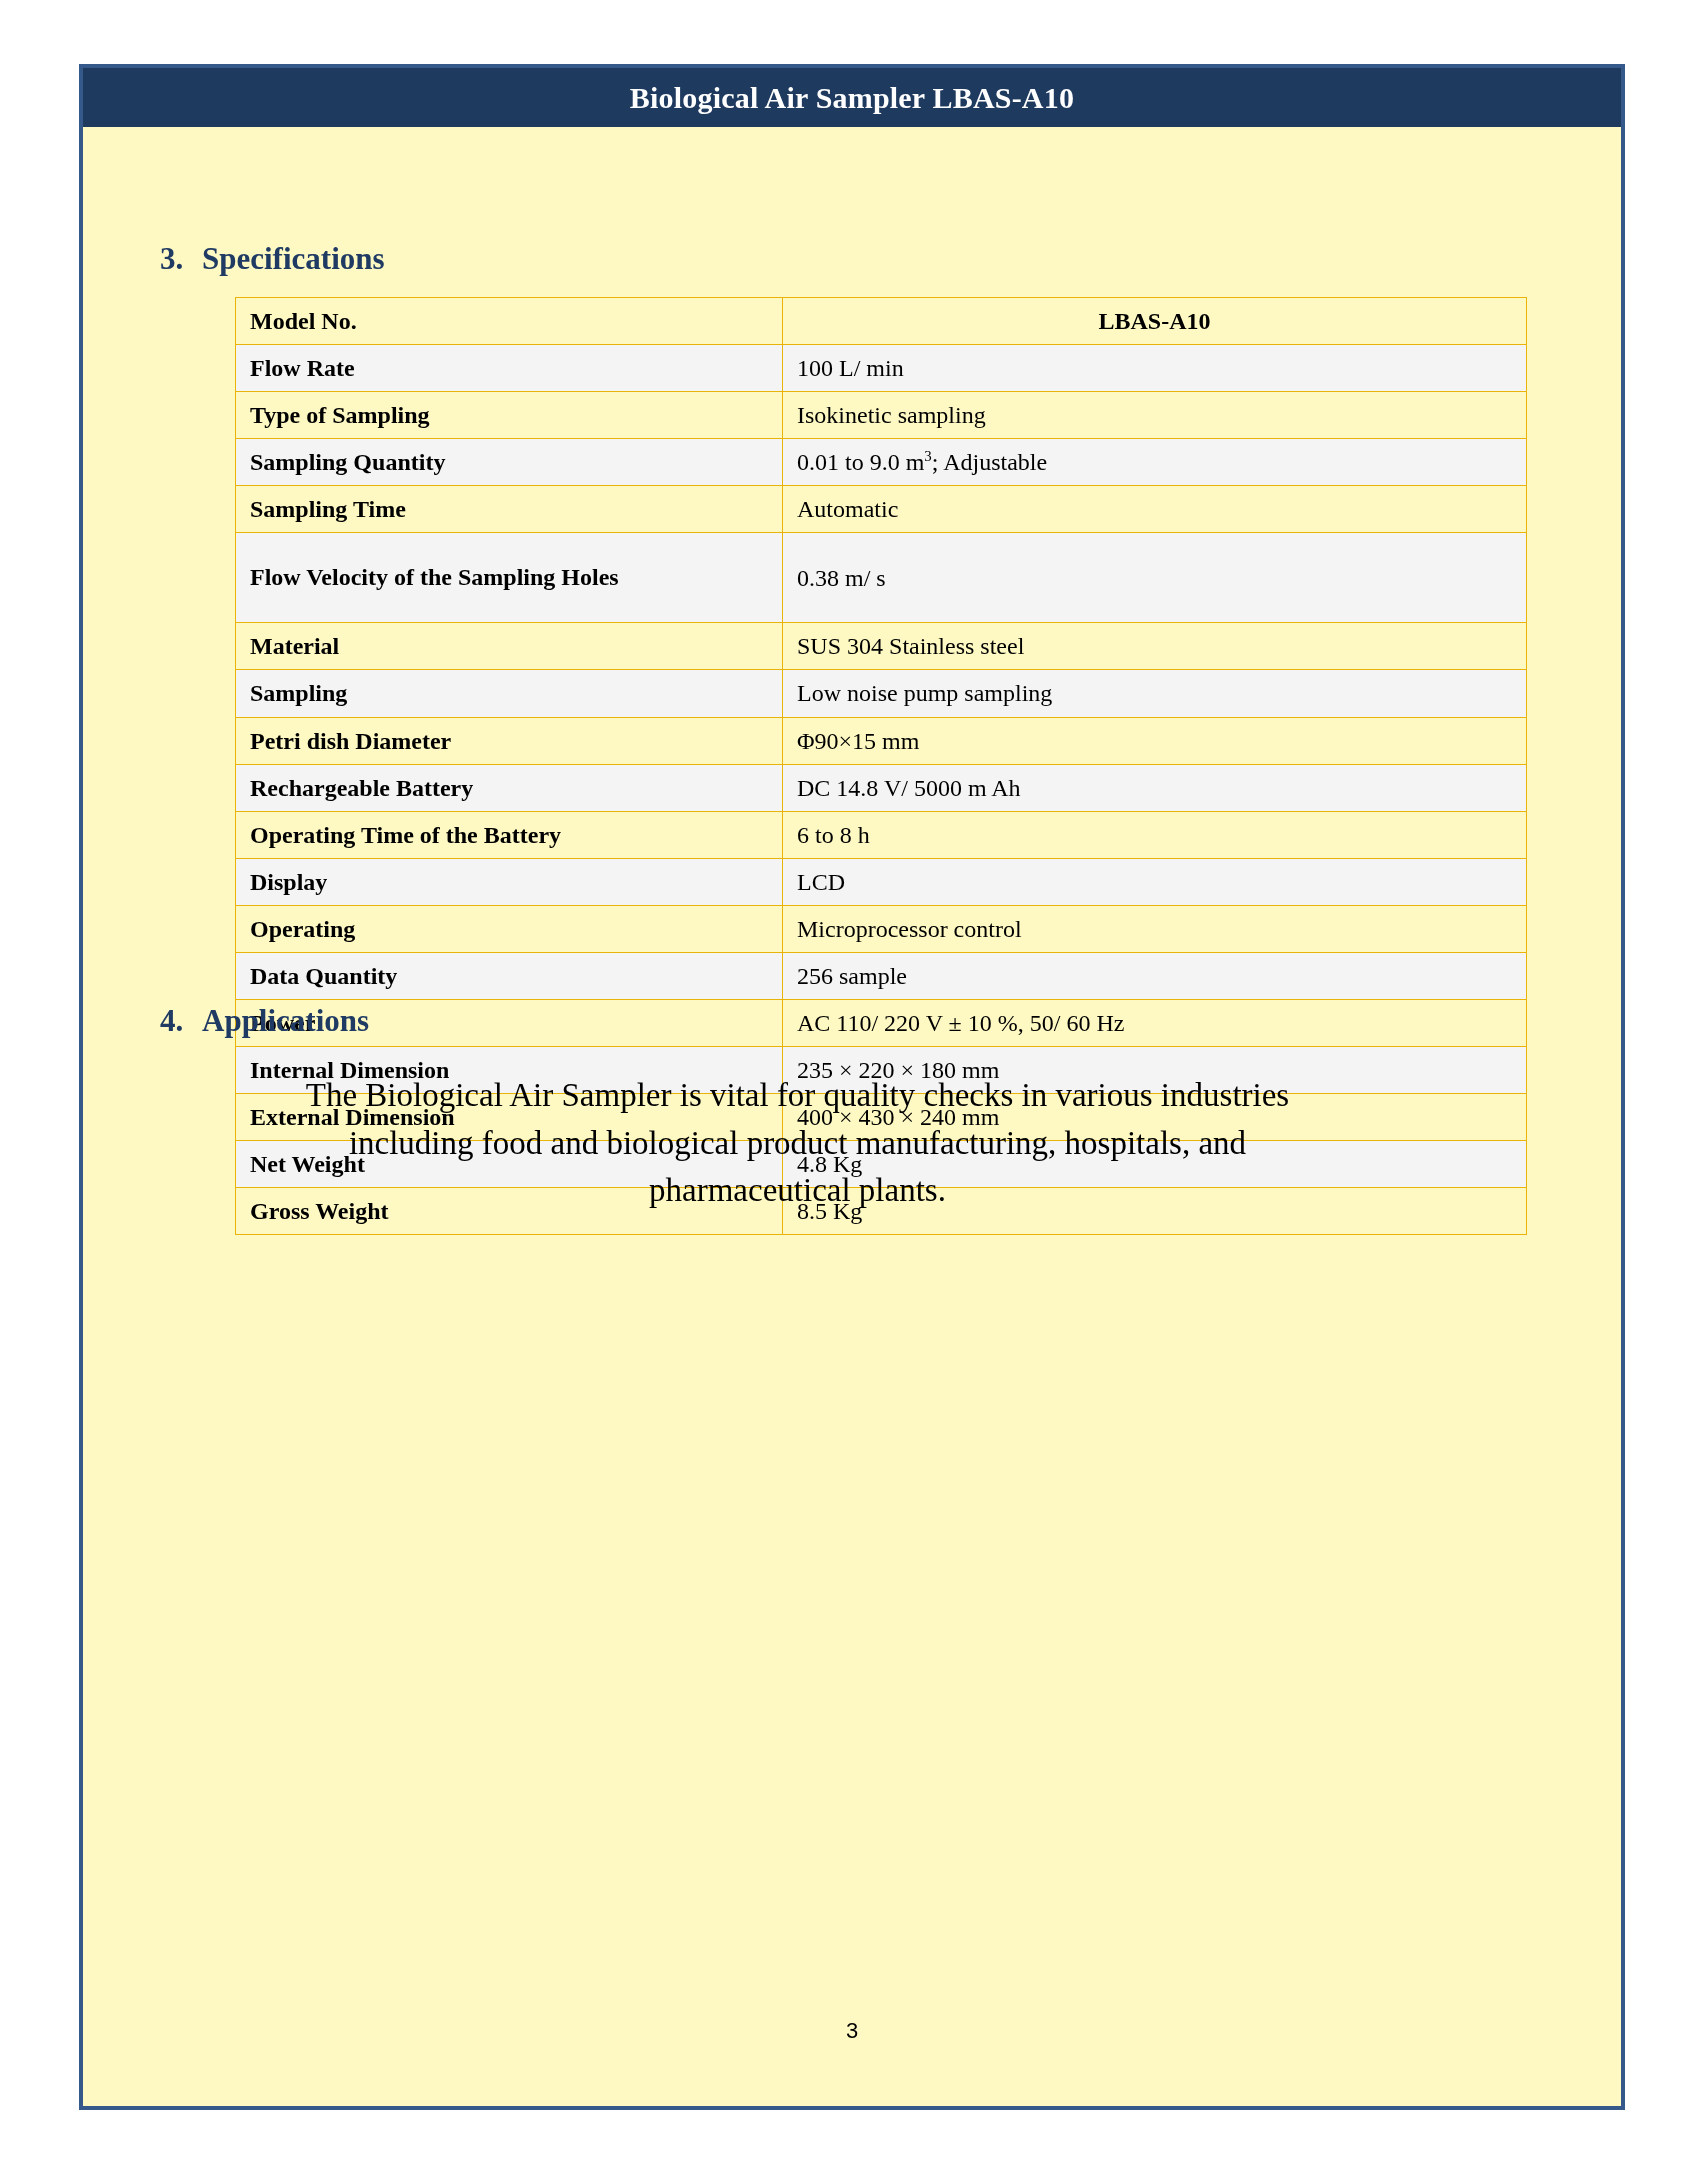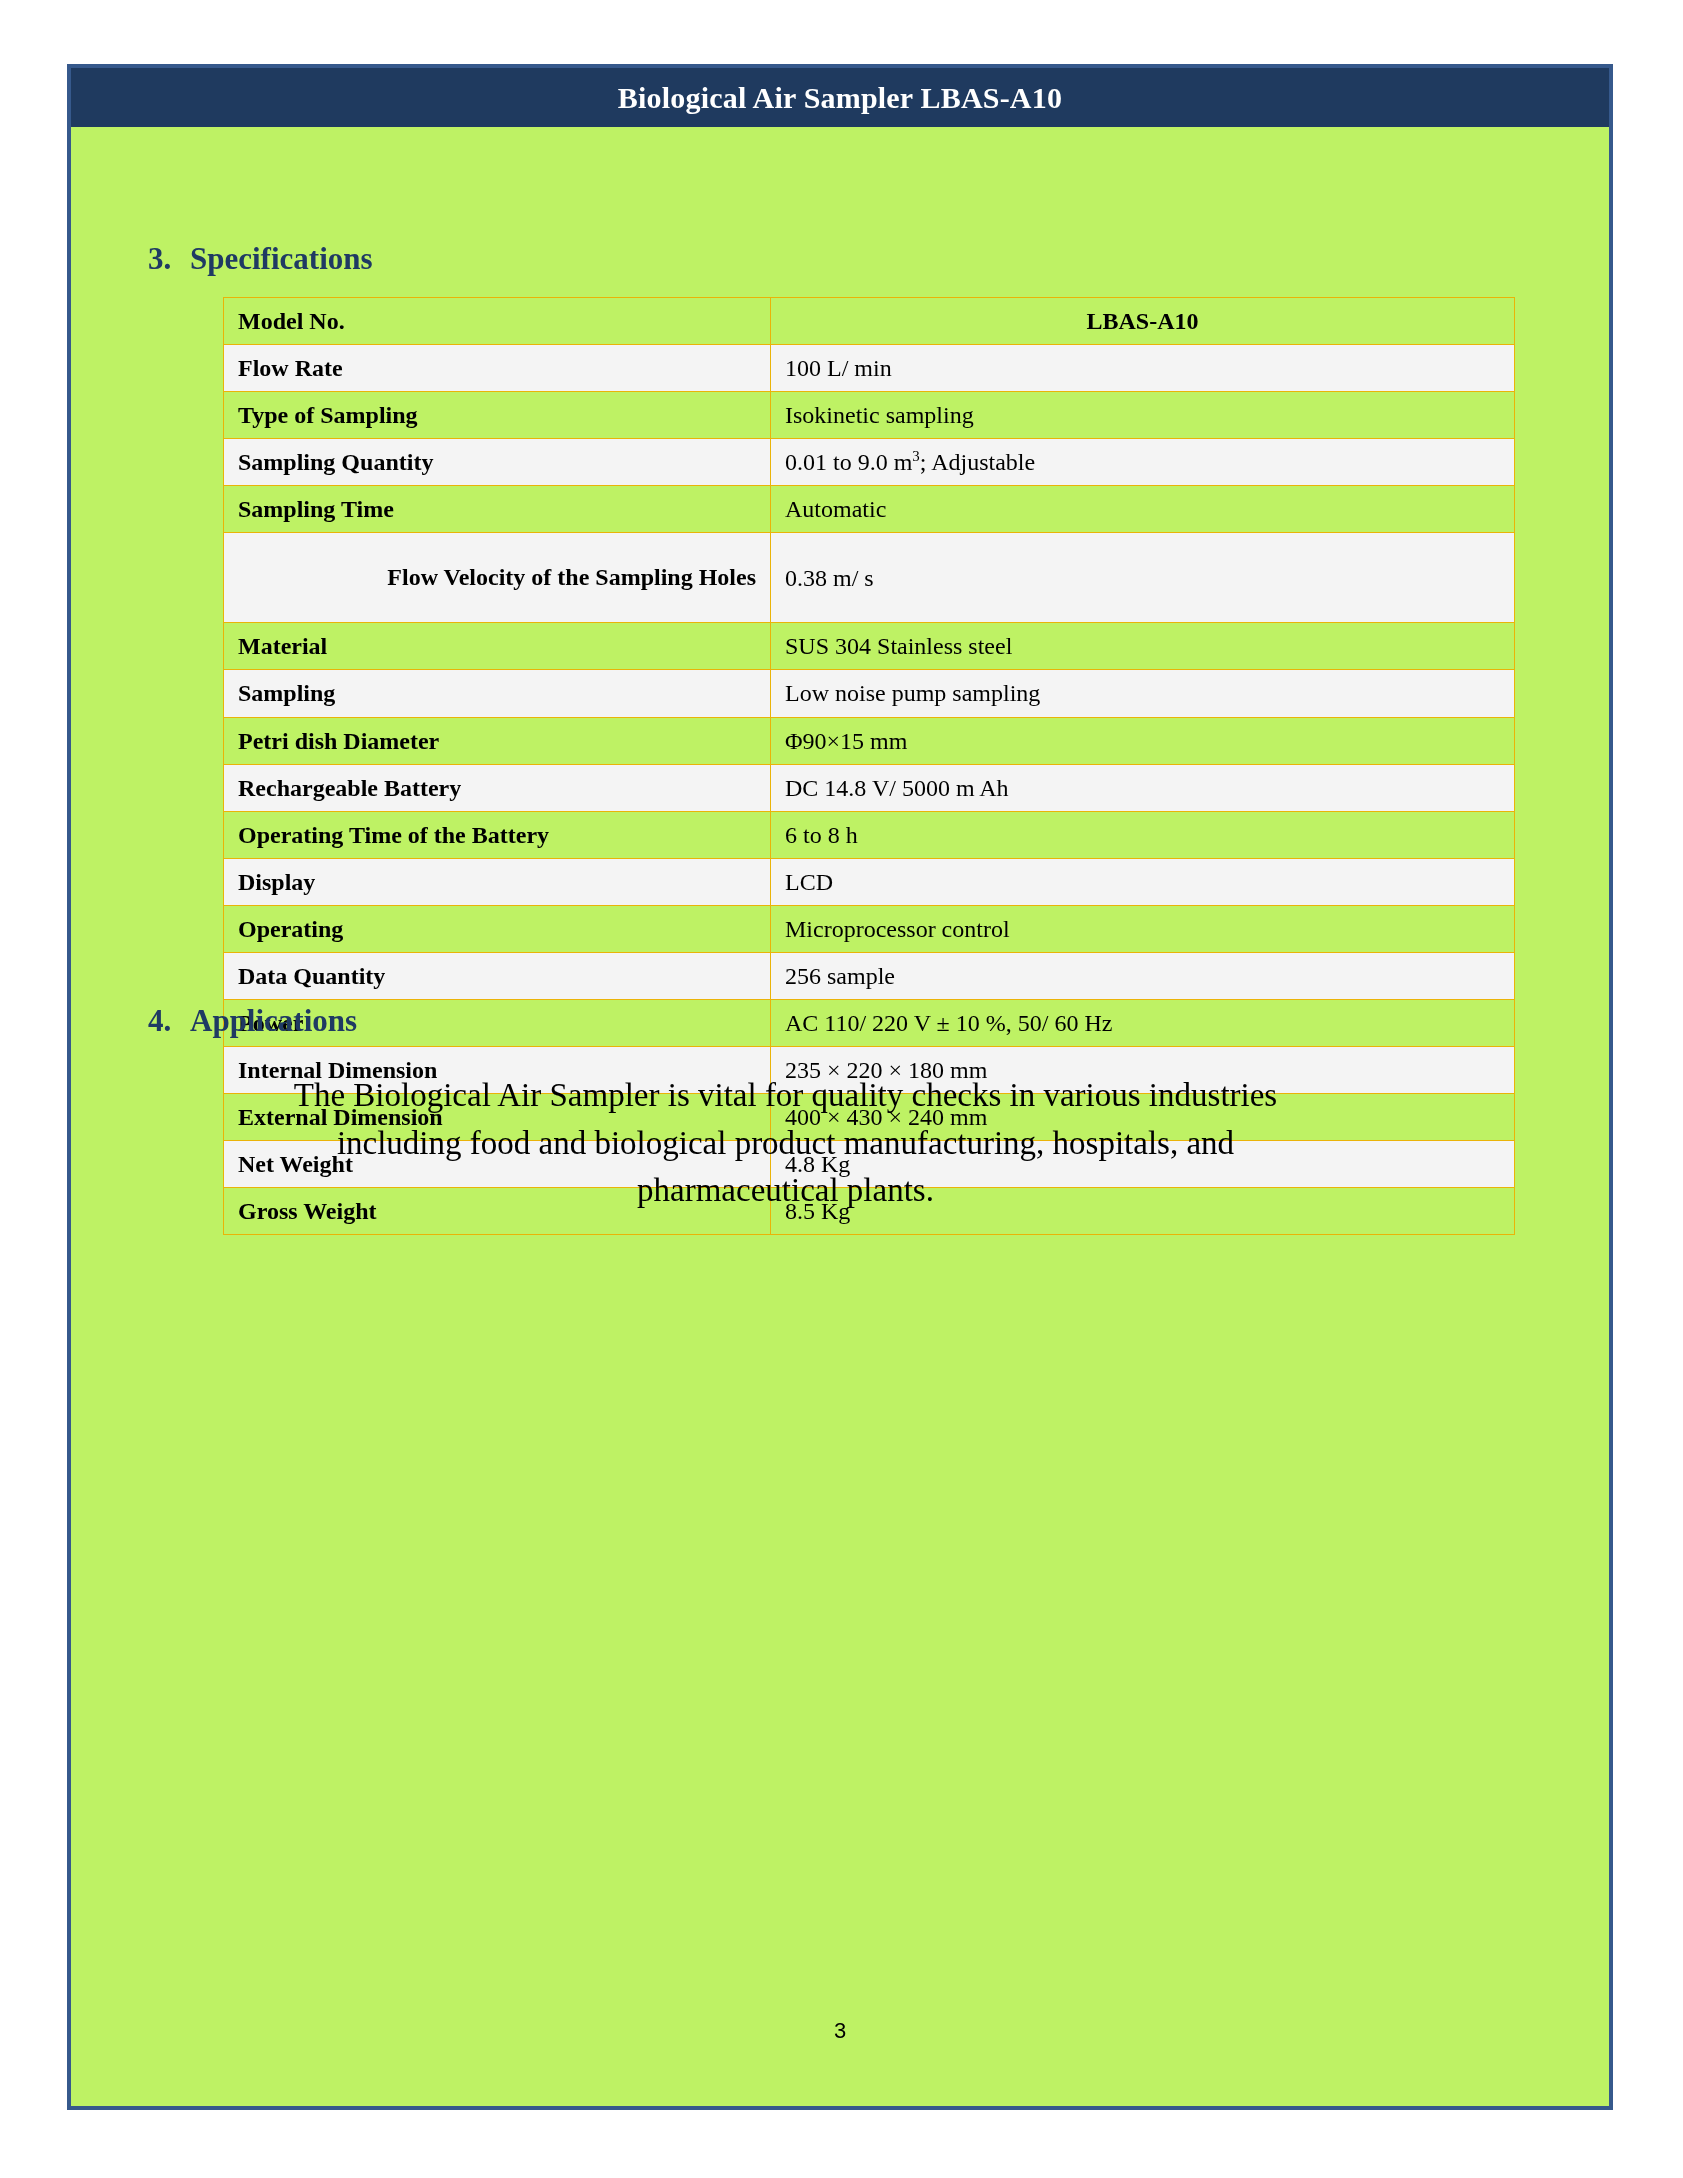--- a/index.html
+++ b/index.html
@@ -10,27 +10,27 @@
   body {
     width: 1683px;
     height: 2178px;
     font-family: "Liberation Serif", serif;
     -webkit-font-smoothing: antialiased;
   }
 
   
   .page {
     position: absolute;
-    left: 67px;
+    left: 79px;
     top: 64px;
     width: 1546px;
     height: 2046px;
     border: 4px solid #36598c;
     box-sizing: border-box;
-    background: #bef264;
+    background: #fef9c3;
     padding-left: 38px;
   }
 
   
   .header-banner {
     position: absolute;
     left: 0;
     top: 0;
     width: 100%;
     height: 59px;
@@ -121,21 +121,20 @@
   table.spec-table tr.alt td {
     background: #f4f4f4;
   }
   table.spec-table tr.tall td {
     height: 73px;
   }
   table.spec-table tr.tall td.label {
     line-height: 1.45;
     padding-top: 8px;
     padding-bottom: 8px;
-    text-align: right;
   }
   sup {
     font-size: 0.62em;
     vertical-align: super;
     line-height: 0;
   }
 
   
   .apps-paragraph {
     position: absolute;

